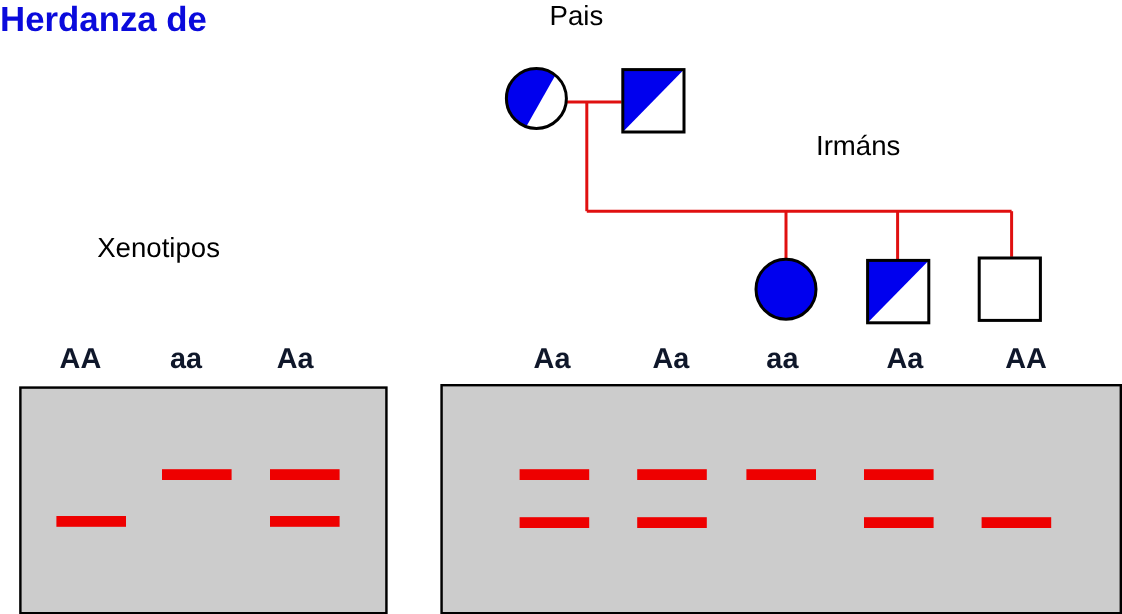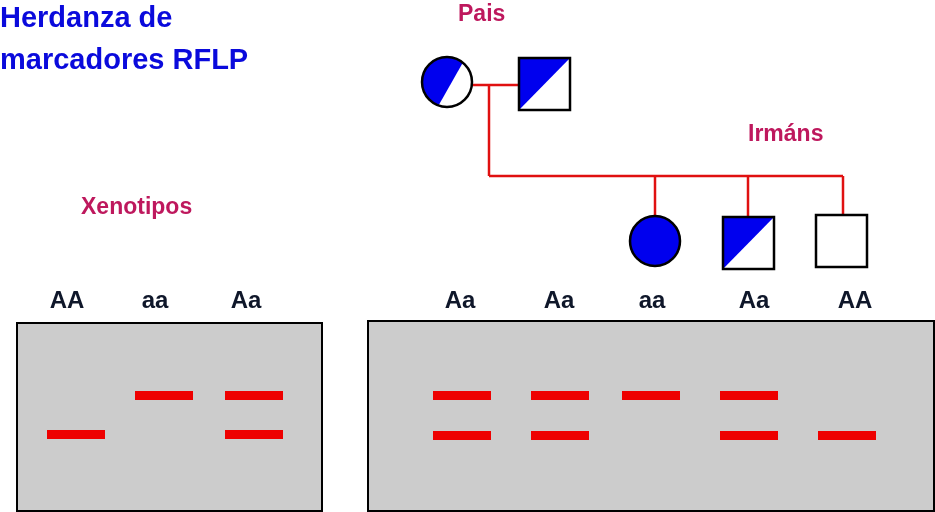--- a/index.html
+++ b/index.html
@@ -1,35 +1,34 @@
 <!DOCTYPE html>
 <html><head>
 <meta charset="utf-8">
 <style>
   html, body { margin: 0; padding: 0; background: #ffffff; }
   body { width: 935px; height: 512px; position: relative; overflow: hidden;
          font-family: "Liberation Sans", sans-serif; }
   .abs { position: absolute; }
   .title { left: 0; top: -4px; color: #0a0adc; font-weight: bold; font-size: 29px; line-height: 42px; white-space: nowrap; }
-  .lbl { font-weight: bold; color: #be185d; font-size: 23px; white-space: nowrap; }
+  .lbl { font-weight: normal; color: #000000; font-size: 23px; white-space: nowrap; }
   .geno { font-weight: bold; color: #0f172a; font-size: 24px; width: 80px; text-align: center; top: 286px; }
   .gel { background: #cccccc; border: 2px solid #000; box-sizing: border-box; }
   .band { background: #ee0000; height: 9px; width: 58px; }
   svg { position: absolute; left: 0; top: 0; }
 </style>
 </head>
 <body>
 
 <div class="abs title">
   <div>Herdanza de</div>
-  <div>marcadores RFLP</div>
 </div>
 
 <div class="abs lbl" style="left:458px; top:0px;">Pais</div>
-<div class="abs lbl" style="left:748px; top:108px;margin-top:12px;">Irmáns</div>
+<div class="abs lbl" style="left:680px; top:108px;">Irmáns</div>
 <div class="abs lbl" style="left:81px; top:193px;">Xenotipos</div>
 
 <svg width="935" height="512">
   <defs>
     <clipPath id="motherClip">
         <circle cx="447" cy="82" r="25"></circle>
       </clipPath>
   </defs>
 
   <g stroke="#e01010" stroke-width="2.5" fill="none">

